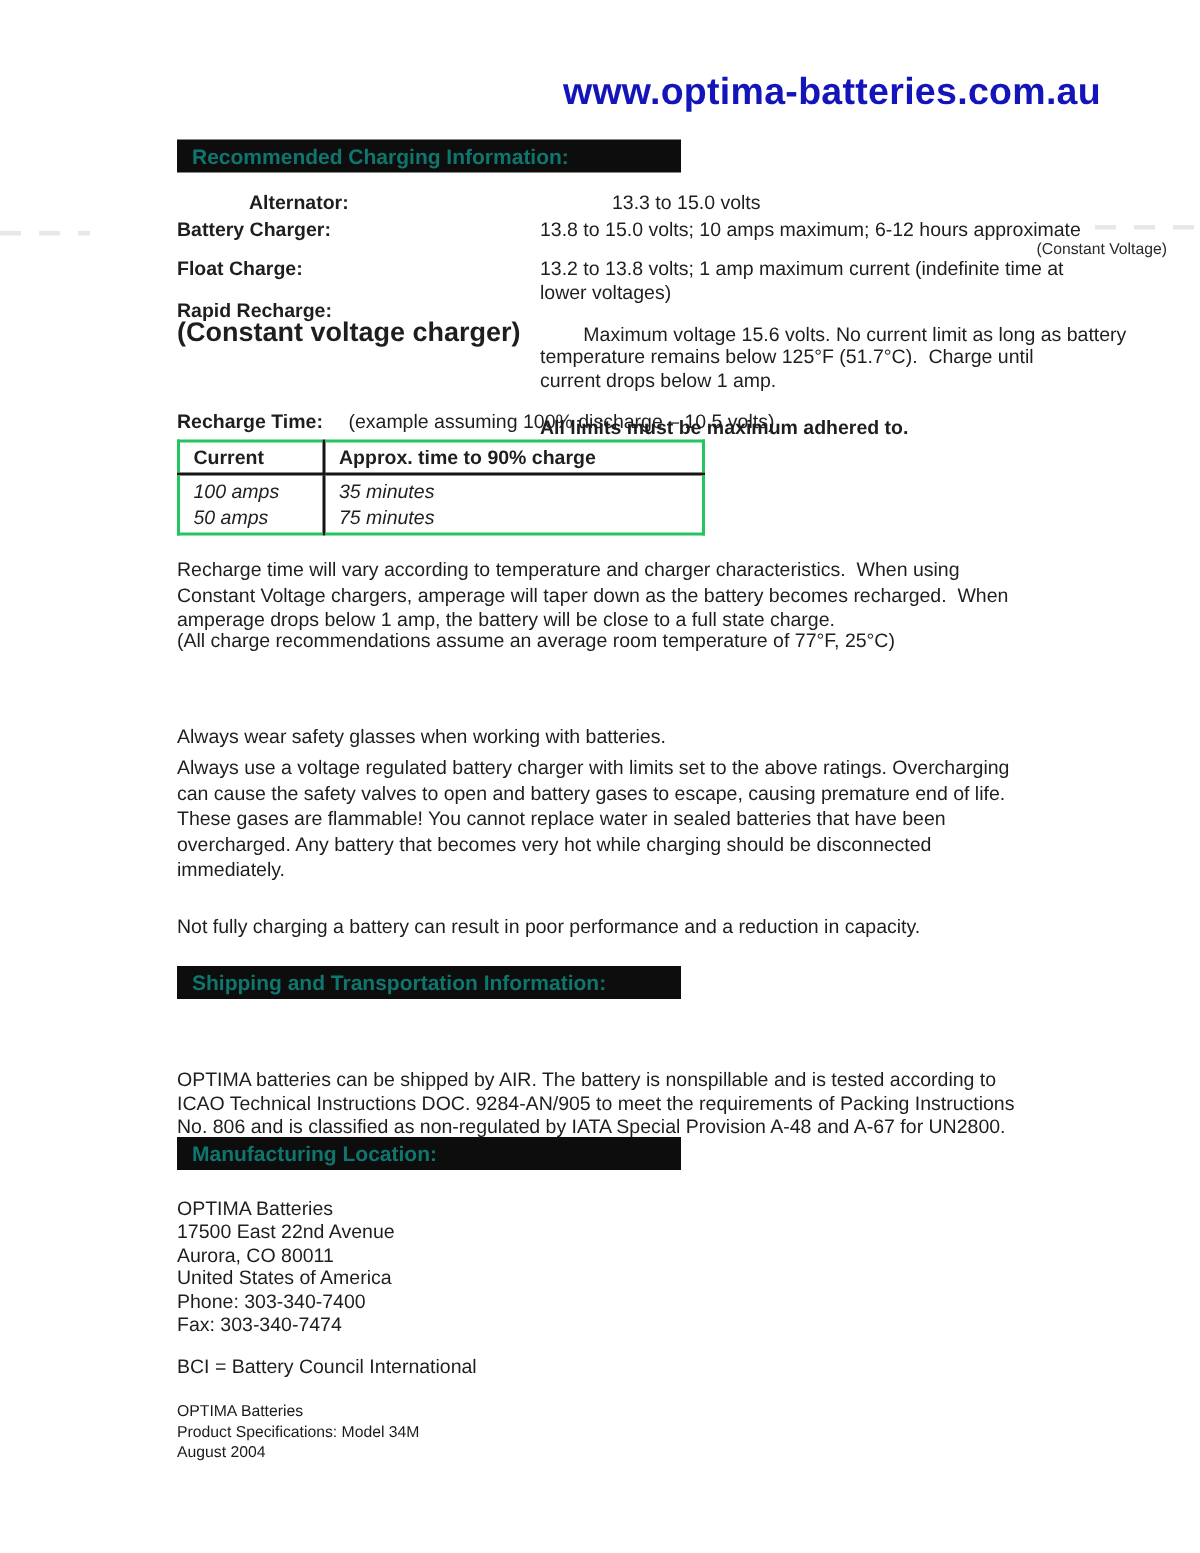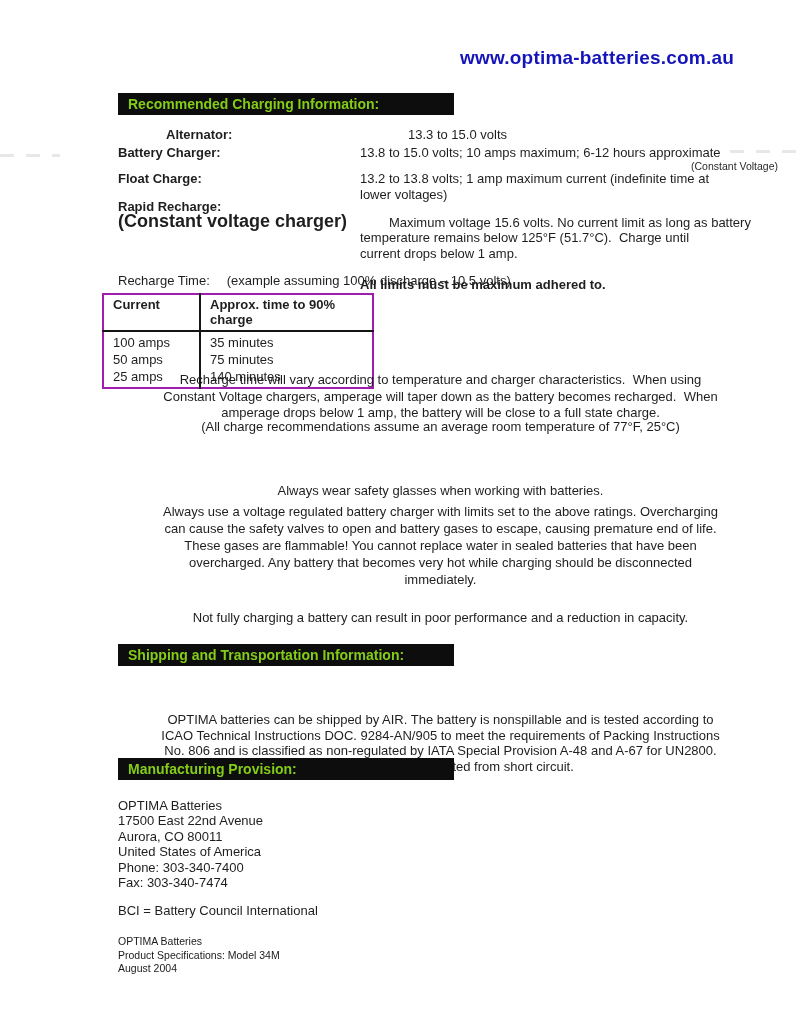--- a/index.html
+++ b/index.html
@@ -13,32 +13,32 @@
     height: 1035px;
     background: #ffffff;
     font-family: "Liberation Sans", "DejaVu Sans", sans-serif;
     color: #1e1e1e;
     overflow: hidden;
   }
   .site-url {
     position: absolute;
     top: 47px;
     right: 66px;
-    font-size: 19px;
+    font-size: 25px;
     font-weight: bold;
     color: #1414bb;
     letter-spacing: 0.2px;
   }
   .section-bar {
     position: absolute;
     left: 118px;
     width: 326px;
     height: 22px;
     background: #0d0d0d;
-    color: #84cc16;
+    color: #0f766e;
     font-size: 14px;
     font-weight: bold;
     line-height: 22px;
     padding-left: 10px;
   }
   .bar-charging { top: 93px; }
   .bar-shipping { top: 644px; }
   .bar-manufacturing { top: 758px; }
 
   .specs { position: absolute; left: 118px; top: 127px; width: 660px; }
@@ -78,59 +78,58 @@
     line-height: 15.5px;
   }
 
   .recharge-line {
     position: absolute;
     left: 118px;
     top: 273px;
     font-size: 13px;
     width: 620px;
   }
-  .recharge-line .lbl { font-weight: normal; text-align: right; }
+  .recharge-line .lbl { font-weight: bold; text-align: right; }
   .recharge-line .note { margin-left: 17px; }
 
   .spec-table {
     position: absolute;
-    left: 102px;
+    left: 118px;
     top: 293px;
-    width: 272px;
+    width: 352px;
     border-collapse: collapse;
-    border: 2px solid #a21caf;
+    border: 2px solid #22c55e;
   }
   .spec-table th, .spec-table td {
     text-align: left;
     font-size: 13px;
     padding: 1px 6px 1px 9px;
     vertical-align: top;
   }
   .spec-table th {
     font-weight: bold;
     border-bottom: 2px solid #151515;
     padding-top: 2px;
     padding-bottom: 3px;
   }
   .spec-table th:first-child, .spec-table td:first-child {
     border-right: 2px solid #151515;
     width: 80px;
   }
-  .spec-table td { line-height: 15px; }
+  .spec-table td { line-height: 15px; font-style: italic; }
   .spec-table tbody tr:first-child td { padding-top: 3px; }
   .spec-table tbody tr:last-child td { padding-bottom: 3px; }
 
   .para {
     position: absolute;
     left: 118px;
     width: 645px;
     font-size: 13px;
     line-height: 16.5px;
     white-space: pre-wrap;
-    text-align: center;
   }
   .para-variability { top: 372px; }
   .para-room { top: 419px; }
   .para-glasses { top: 467px; margin-top: 16px; }
   .para-overcharging { top: 503px; line-height: 17px; }
   .para-undercharging { top: 610px; }
   .para-shipping { top: 684px; line-height: 15.5px; margin-top: 28px; }
 
   .address-block {
     position: absolute;
@@ -217,24 +216,20 @@
     </thead>
     <tbody>
       <tr>
         <td>100 amps</td>
         <td>35 minutes</td>
       </tr>
       <tr>
         <td>50 amps</td>
         <td>75 minutes</td>
       </tr>
-      <tr>
-        <td>25 amps</td>
-        <td>140 minutes</td>
-      </tr>
     </tbody>
   </table>
 
   <div class="para para-variability">Recharge time will vary according to temperature and charger characteristics.  When using
 Constant Voltage chargers, amperage will taper down as the battery becomes recharged.  When
 amperage drops below 1 amp, the battery will be close to a full state charge.</div>
   <div class="para para-room">(All charge recommendations assume an average room temperature of 77°F, 25°C)</div>
   <div class="para para-glasses">Always wear safety glasses when working with batteries.</div>
   <div class="para para-overcharging">Always use a voltage regulated battery charger with limits set to the above ratings. Overcharging
 can cause the safety valves to open and battery gases to escape, causing premature end of life.
@@ -246,21 +241,21 @@
   <div class="section-bar bar-shipping">
     <span>Shipping and Transportation Information:</span>
   </div>
 
   <div class="para para-shipping">OPTIMA batteries can be shipped by AIR. The battery is nonspillable and is tested according to
 ICAO Technical Instructions DOC. 9284-AN/905 to meet the requirements of Packing Instructions
 No. 806 and is classified as non-regulated by IATA Special Provision A-48 and A-67 for UN2800.
 Terminals must be protected from short circuit.</div>
 
   <div class="section-bar bar-manufacturing">
-    <span>Manufacturing Provision:</span>
+    <span>Manufacturing Location:</span>
   </div>
 
   <div class="address-block">
     <div>OPTIMA Batteries</div>
     <div>17500 East 22nd Avenue</div>
     <div>Aurora, CO 80011</div>
     <div>United States of America</div>
     <div>Phone: 303-340-7400</div>
     <div>Fax: 303-340-7474</div>
   </div>

